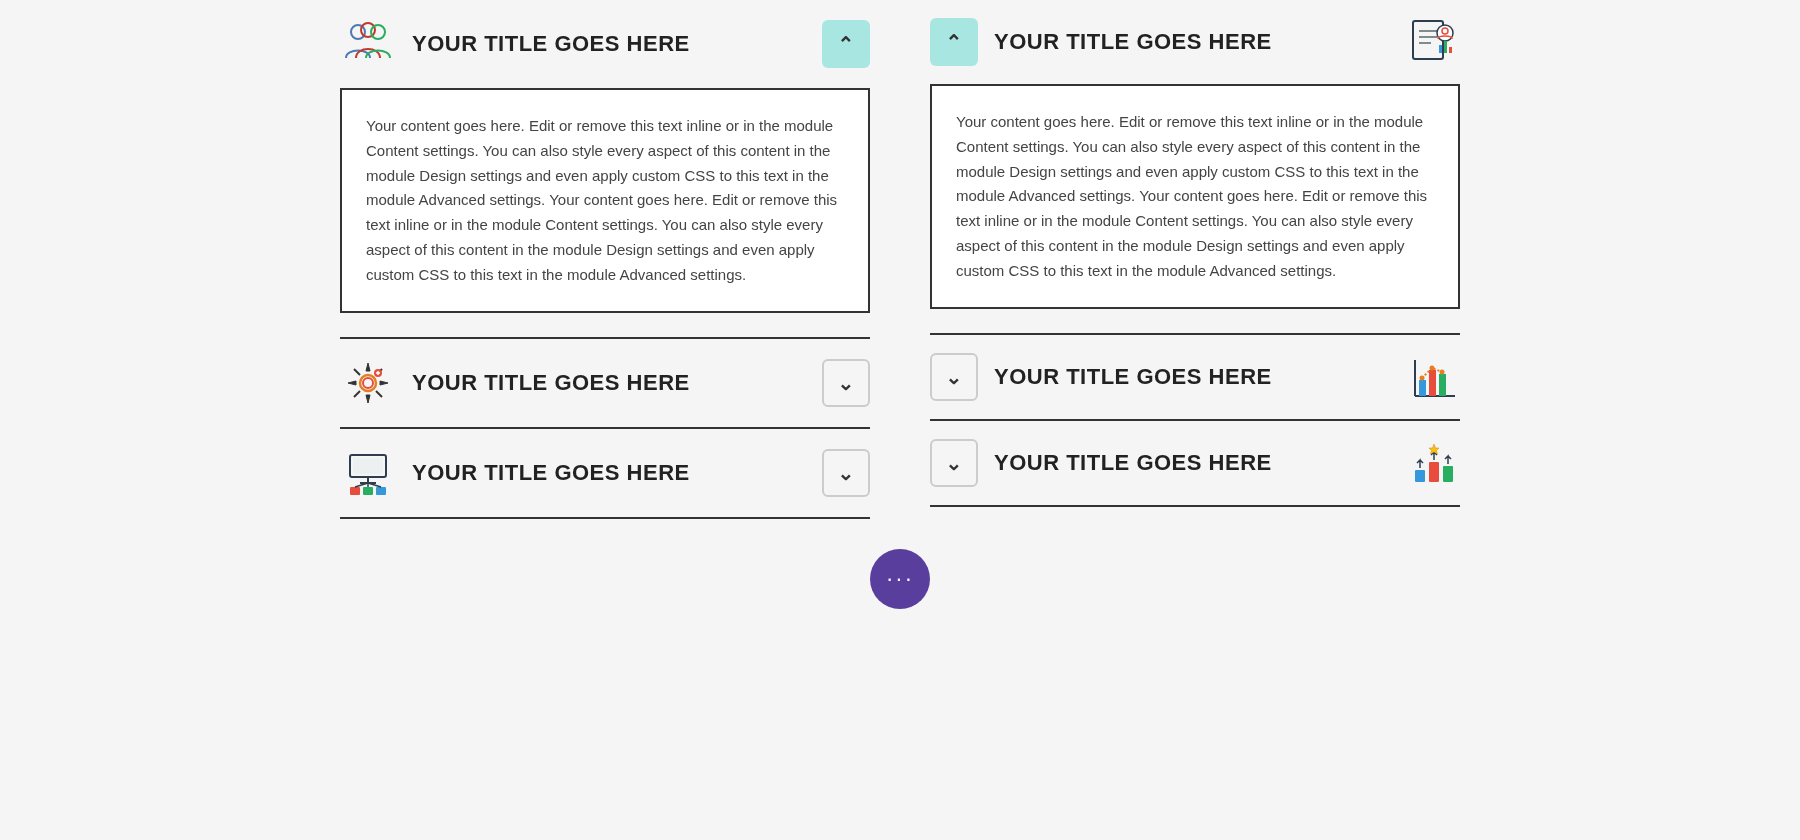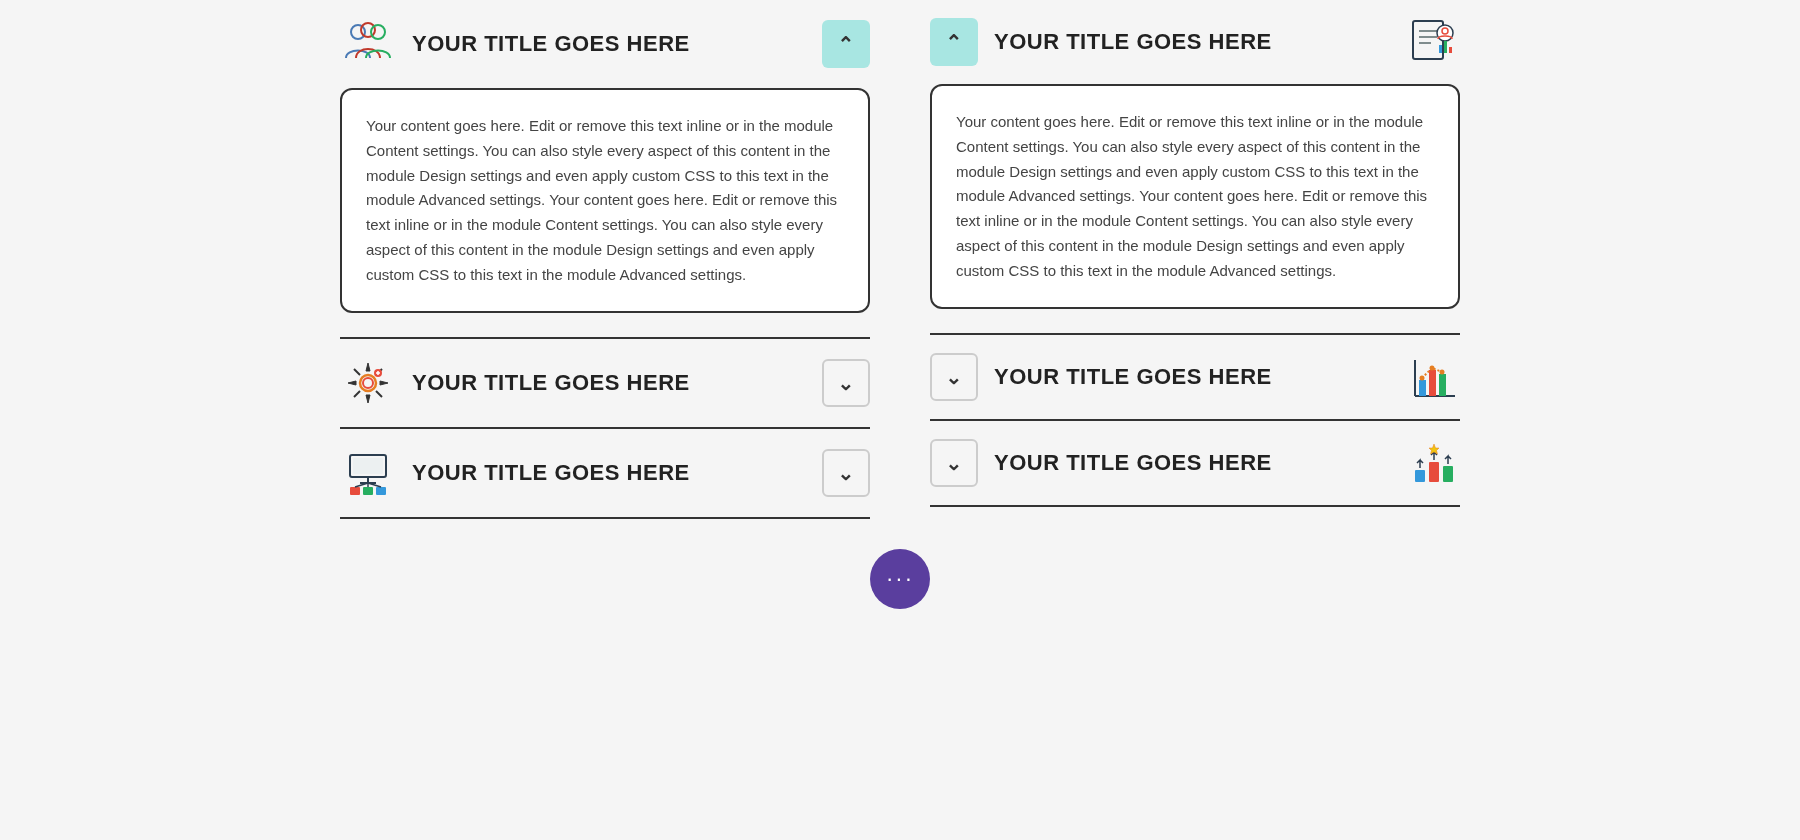--- a/index.html
+++ b/index.html
@@ -116,21 +116,21 @@
     }
     .chevron-inline {
       font-size: 20px;
       color: #333;
       font-weight: bold;
     }
 
     
     .accordion-content {
       border: 2px solid #333;
-      border-radius: 12px;
+      border-radius: 0;
       padding: 24px;
       margin-bottom: 24px;
       background: #fff;
     }
     .accordion-content p {
       color: #444;
       font-size: 15px;
       line-height: 1.65;
     }
 

